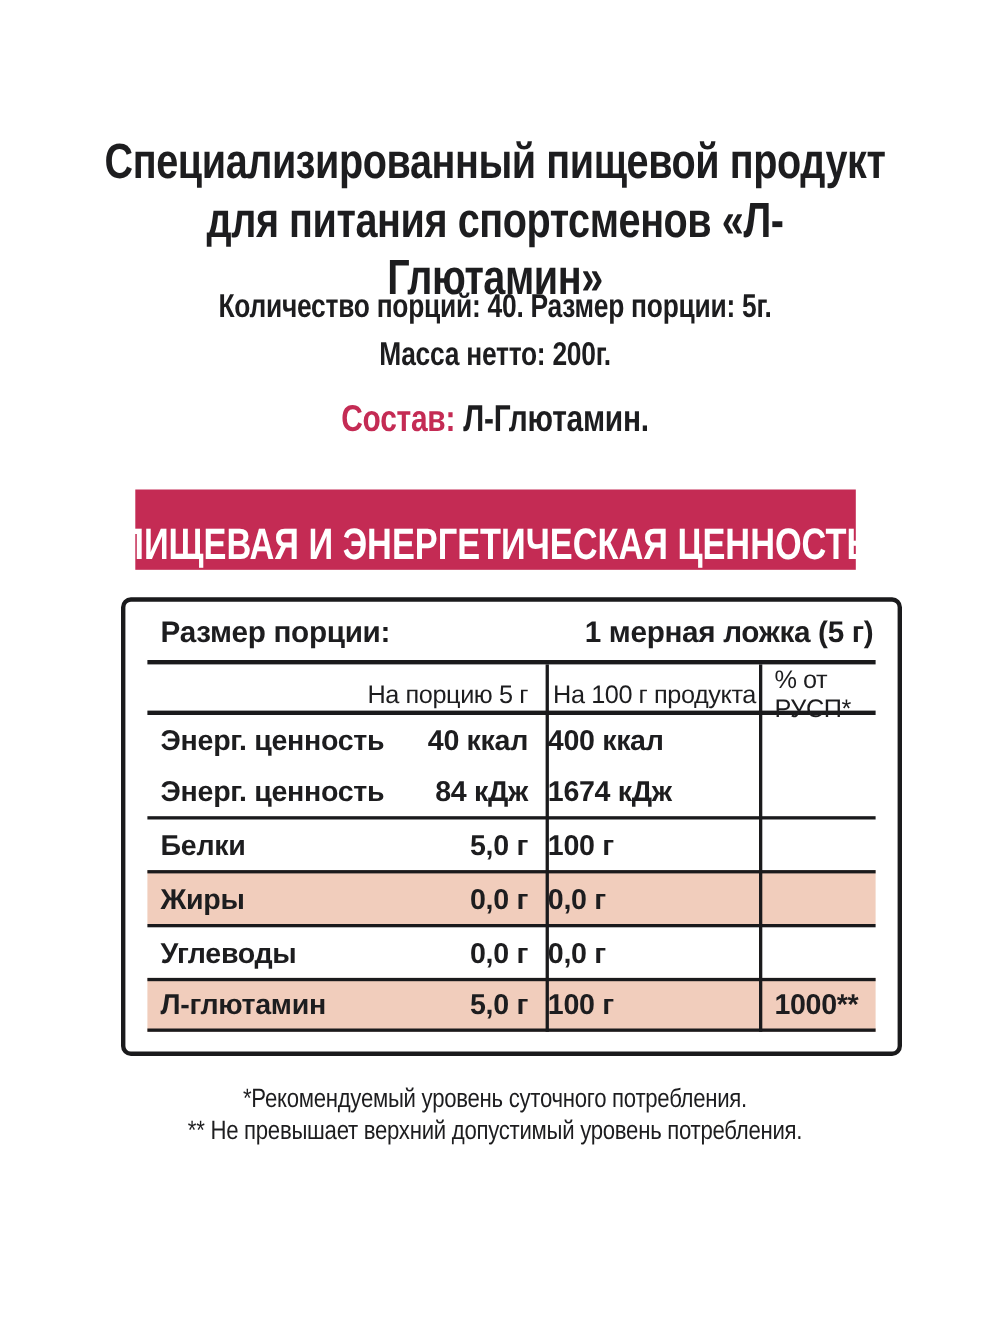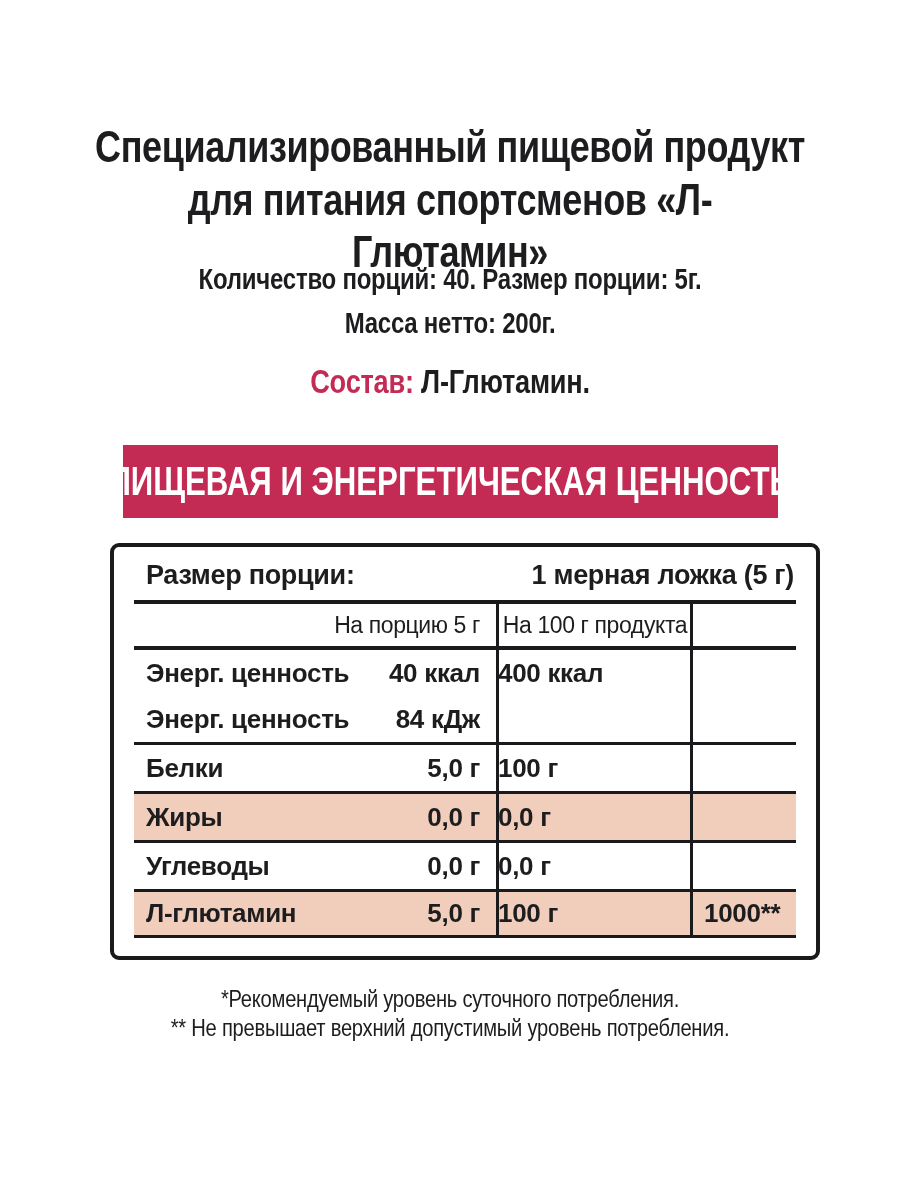--- a/index.html
+++ b/index.html
@@ -51,21 +51,21 @@
     letter-spacing:-0.3px;
   }
   .composition .c-label{color:var(--accent);}
   .composition .c-value{color:var(--ink);}
 
   .banner{
     position:absolute;
     left:123px;top:445px;
     width:655px;height:73px;
     background:var(--accent);
-    display:flex;align-items:center;justify-content:center;
+    display:flex;align-items:flex-end;justify-content:center;
   }
   .banner-text{
     color:#ffffff;
     font-size:40px;
     font-weight:700;
     white-space:nowrap;
     transform:scaleX(0.78);
   }
 
   .ntable{
@@ -166,36 +166,38 @@
   <div class="ntable">
     <div class="serving-row">
       <span>Размер порции:</span>
       <span>1 мерная ложка (5 г)</span>
     </div>
 
     <div class="tbody">
       <div class="thead-row">
         <div class="h-a">На порцию 5 г</div>
         <div class="h-b">На 100 г продукта</div>
+        <div class="h-c">% от РУСП*</div>
       </div>
 
       <div id="rows-container">
           <div class="trow">
             <div class="c-a">
               <span>Энерг. ценность</span>
               <span>40 ккал</span>
             </div>
             <div class="c-b">400 ккал</div>
             <div class="c-c"></div>
           </div>
           <div class="trow">
             <div class="c-a">
               <span>Энерг. ценность</span>
               <span>84 кДж</span>
             </div>
+            <div class="c-b">1674 кДж</div>
             <div class="c-c"></div>
           </div>
           <div class="trow sep">
             <div class="c-a">
               <span>Белки</span>
               <span>5,0 г</span>
             </div>
             <div class="c-b">100 г</div>
             <div class="c-c"></div>
           </div>

